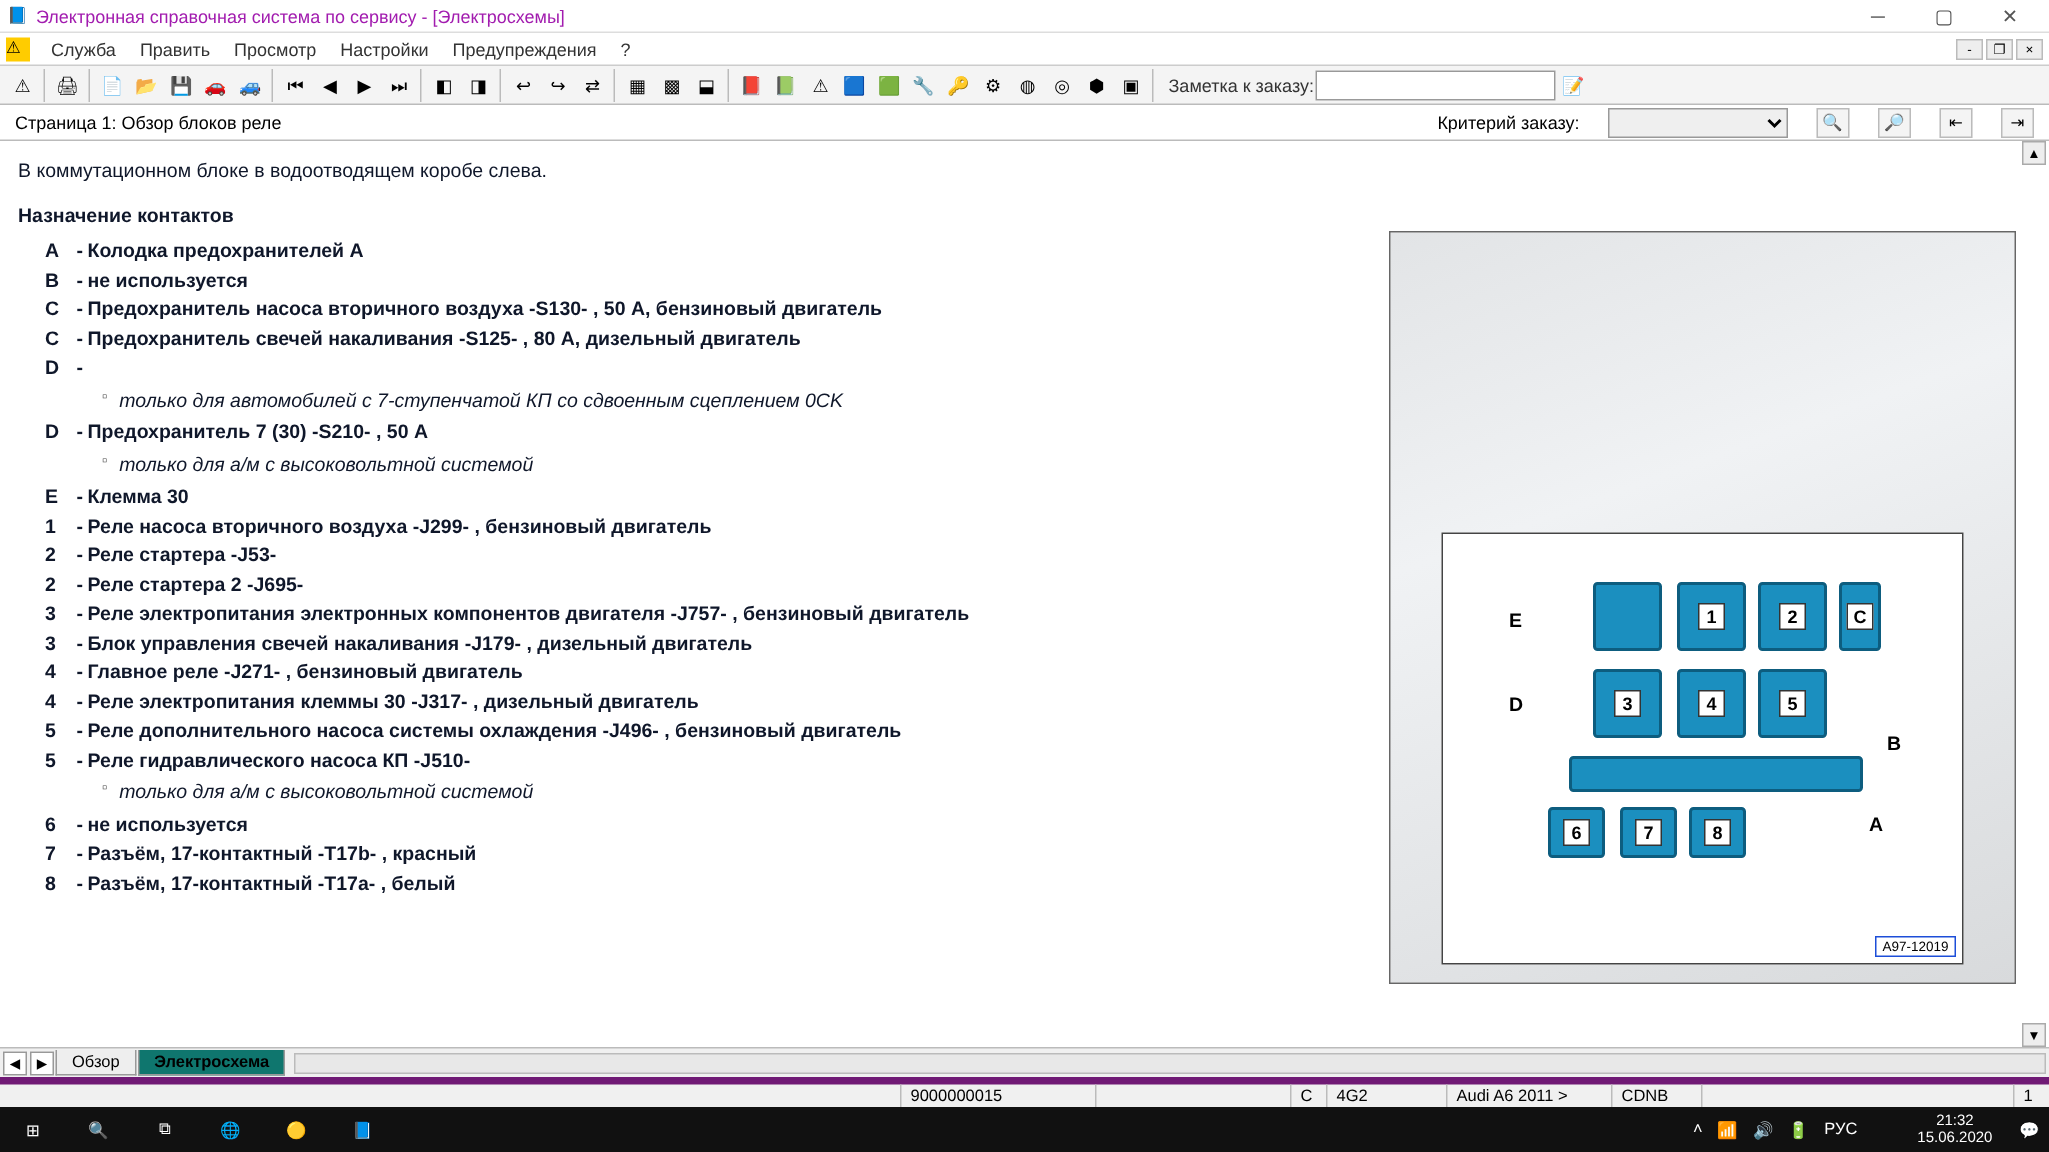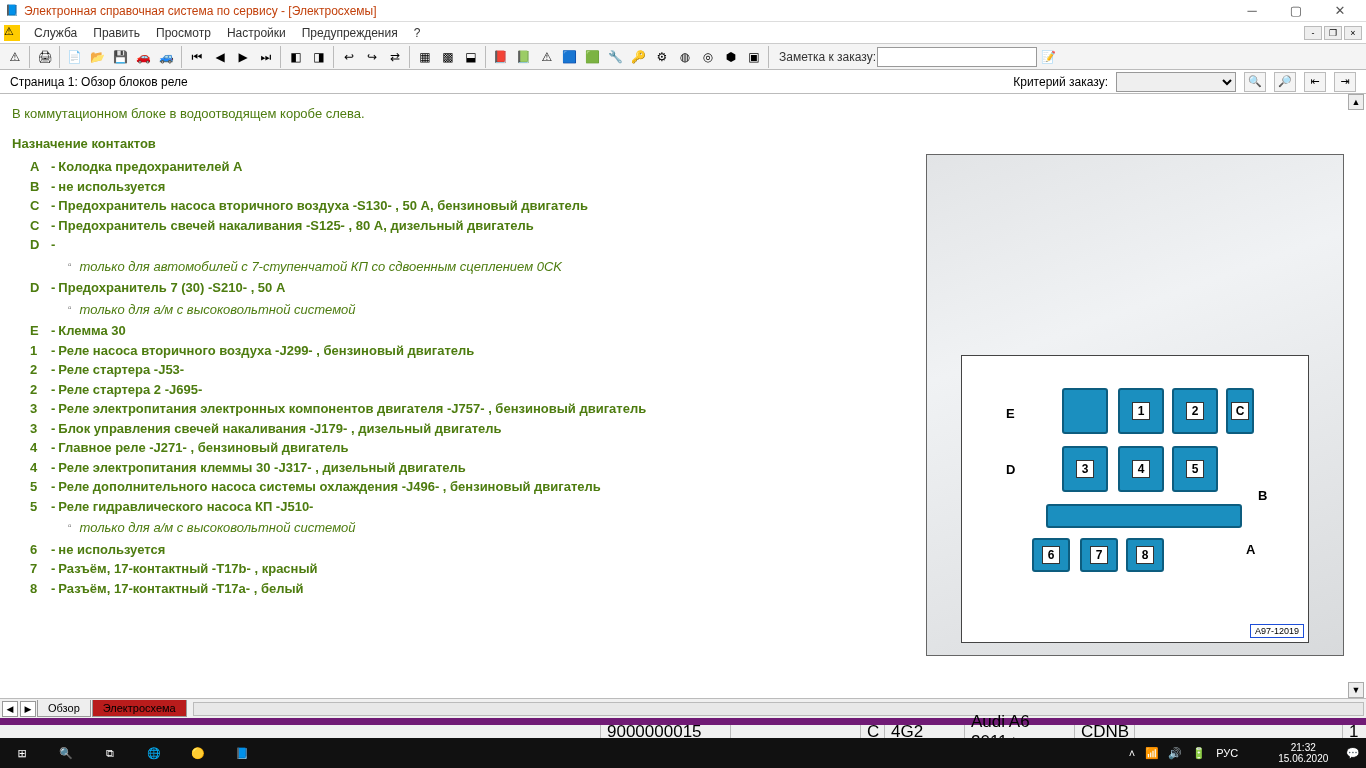--- a/index.html
+++ b/index.html
@@ -1,43 +1,43 @@
 <!DOCTYPE html>
 <html><head>
 <meta charset="utf-8">
 <style>
 * { margin: 0; padding: 0; box-sizing: border-box; }
 body { font-family: Tahoma, Arial, sans-serif; font-size: 11px; background: #fff; overflow: hidden; width: 1366px; height: 768px; }
 
 .titlebar { height: 22px; background: #fff; display: flex; align-items: center; padding: 0 4px; border-bottom: 1px solid #ddd; }
 .titlebar .app-icon { width: 16px; height: 16px; margin-right: 4px; display: inline-flex; align-items: center; justify-content: center; }
-.titlebar .title { color: #c2410c; font-size: 12px; flex: 1; }
+.titlebar .title { color: #a21caf; font-size: 12px; flex: 1; }
 .win-controls { display: flex; }
 .win-controls span { width: 44px; height: 20px; display: inline-flex; align-items: center; justify-content: center; color: #555; cursor: default; font-size: 13px; }
 
 .menubar { height: 22px; background: #fff; display: flex; align-items: center; padding: 0 4px; border-bottom: 1px solid #ccc; }
 .menubar .menu-item { padding: 2px 8px; color: #333; font-size: 12px; }
 .menubar .app-icon { width: 16px; height: 16px; margin-right: 6px; background: #fc0; display: inline-block; }
 .menubar .mdi-controls { margin-left: auto; display: flex; }
 .menubar .mdi-controls span { width: 18px; height: 14px; border: 1px solid #bbb; margin-left: 2px; font-size: 9px; display: inline-flex; align-items: center; justify-content: center; background: #eee; }
 
 .toolbar { height: 26px; background: #f4f4f4; border-bottom: 1px solid #bbb; display: flex; align-items: center; padding: 0 4px; gap: 1px; }
 .tb-btn { width: 22px; height: 22px; border: 1px solid transparent; display: inline-flex; align-items: center; justify-content: center; font-size: 12px; }
 .tb-sep { width: 2px; height: 22px; border-left: 1px solid #bbb; margin: 0 2px; }
 .tb-label { font-size: 12px; color: #333; margin-left: 6px; }
 .tb-input { height: 20px; border: 1px solid #999; width: 160px; background: #fff; }
 
-.subbar { height: 24px; background: #fff; border-bottom: 1px solid #bbb; display: flex; align-items: center; padding: 0 10px; font-size: 12px; gap: 8px; }
+.subbar { height: 24px; background: #fff; border-bottom: 1px solid #bbb; display: flex; align-items: center; padding: 0 10px; font-size: 12px; gap: 19px; }
 .subbar .page-title { font-weight: normal; color: #000; }
 .subbar .spacer { flex: 1; }
 .subbar select { height: 20px; width: 120px; border: 1px solid #999; }
 .subbar .sb-btn { width: 22px; height: 20px; border: 1px solid #bbb; background: #f4f4f4; display: inline-flex; align-items: center; justify-content: center; font-size: 11px; }
 
 .content { position: absolute; top: 94px; bottom: 70px; left: 0; right: 0; background: #fff; overflow: hidden; }
-.content-inner { padding: 10px 12px; font-size: 13px; line-height: 1.5; color: #4d7c0f; }
+.content-inner { padding: 10px 12px; font-size: 13px; line-height: 1.5; color: #0f172a; }
 .intro { margin-bottom: 10px; }
 .section-title { font-weight: bold; margin-bottom: 4px; }
 .pin-list { list-style: none; padding-left: 18px; }
 .pin-list li { display: flex; font-weight: bold; }
 .pin-list .key { min-width: 18px; }
 .pin-list .dash { padding: 0 3px; }
 .sublist { list-style: none; padding-left: 38px; font-weight: normal; font-style: italic; }
 .sublist li::before { content: "▫"; margin-right: 8px; color: #444; font-size: 10px; }
 .sublist li { font-weight: normal; padding: 2px 0; }
 
@@ -49,25 +49,25 @@
 .relay .lbl { background: #fff; border: 1px solid #333; width: 18px; height: 18px; display: flex; align-items: center; justify-content: center; font-weight: bold; font-size: 12px; }
 .side-lbl { position: absolute; font-weight: bold; font-size: 13px; }
 
 .scroll-arrow { position: absolute; right: 2px; width: 16px; height: 16px; background: #eee; border: 1px solid #aaa; font-size: 9px; display: flex; align-items: center; justify-content: center; }
 .scroll-up { top: 0; }
 .scroll-down { bottom: 0; }
 
 .tabs-row { position: absolute; bottom: 50px; left: 0; right: 0; height: 20px; background: #f0f0f0; border-top: 1px solid #bbb; display: flex; align-items: center; font-size: 11px; }
 .tabs-row .nav { width: 16px; height: 16px; border: 1px solid #999; margin-left: 2px; display: inline-flex; align-items: center; justify-content: center; font-size: 9px; background: #fff; }
 .tabs-row .tab { padding: 2px 10px; border: 1px solid #999; border-top: none; background: #fff; margin-left: 1px; }
-.tabs-row .tab.active { background: #b91c1c; font-weight: normal; }
+.tabs-row .tab.active { background: #0f766e; font-weight: bold; }
 .tabs-row .tab.inactive { background: #eee; }
 .tabs-row .hscroll { flex: 1; height: 14px; background: #e8e8e8; border: 1px solid #bbb; margin-left: 6px; margin-right: 2px; position: relative; }
 
-.statusbar { position: absolute; bottom: 30px; left: 0; right: 0; height: 20px; background: #f0f0f0; border-top: 7px solid #701a75; display: flex; align-items: center; font-size: 17px; }
+.statusbar { position: absolute; bottom: 30px; left: 0; right: 0; height: 20px; background: #f0f0f0; border-top: 5px solid #701a75; display: flex; align-items: center; font-size: 11px; }
 .statusbar .cell { border-left: 1px solid #bbb; padding: 0 6px; height: 100%; display: flex; align-items: center; }
 
 .taskbar { position: absolute; bottom: 0; left: 0; right: 0; height: 30px; background: #111; display: flex; align-items: center; color: #fff; font-size: 11px; }
 .taskbar .tb-item { width: 44px; height: 30px; display: inline-flex; align-items: center; justify-content: center; }
 .taskbar .tray { margin-left: auto; display: flex; align-items: center; padding-right: 6px; gap: 10px; }
 .taskbar .clock { text-align: center; line-height: 1.1; padding: 0 8px; font-size: 10px; margin-left: 22px; }
 </style>
 </head>
 <body>
 

